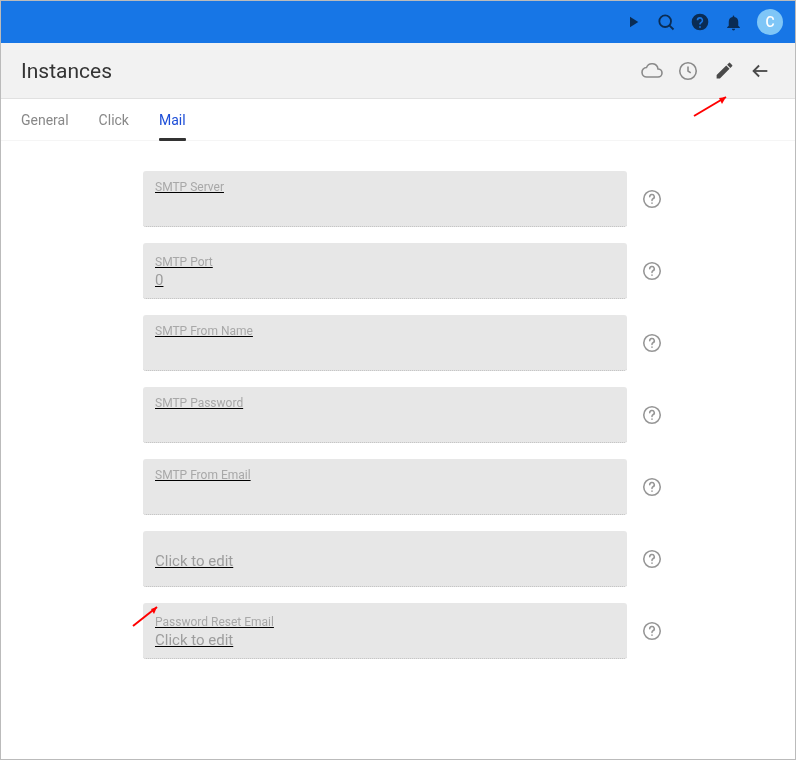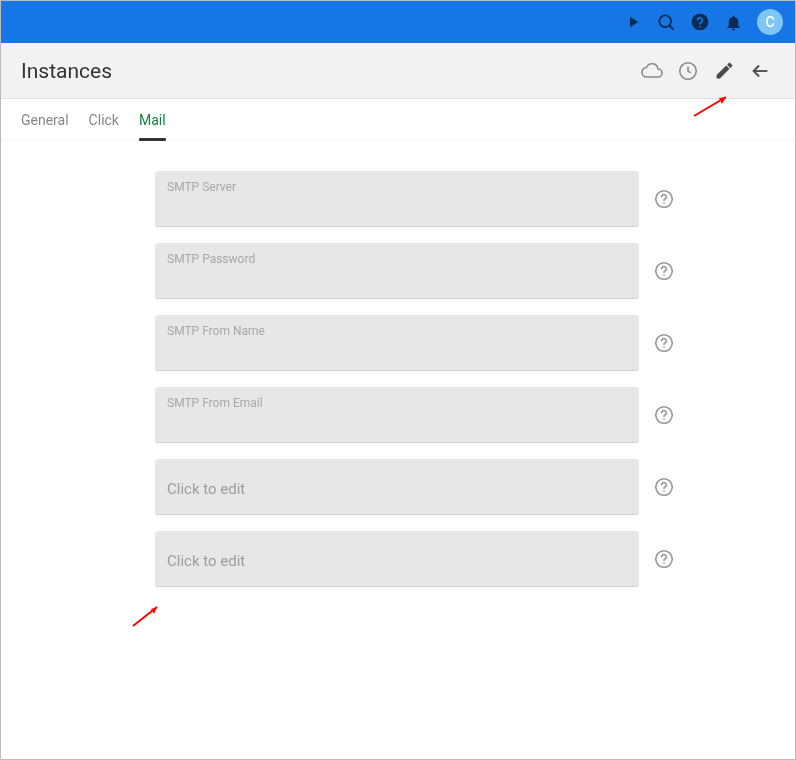--- a/index.html
+++ b/index.html
@@ -64,53 +64,54 @@
     .header-icon {
       width: 34px;
       height: 34px;
       display: flex; align-items: center; justify-content: center;
       color: #8a8a8a;
       cursor: pointer;
     }
     .header-icon.dark { color: #4a4a4a; }
     .tabs {
       display: flex;
-      gap: 20px;
+      gap: 30px;
       padding: 0 20px;
       height: 42px;
       align-items: center;
       border-bottom: 1px solid #f5f5f5;
     }
     .tab {
       font-size: 14px;
       color: #888;
       cursor: pointer;
       height: 100%;
       display: flex;
       align-items: center;
       position: relative;
     }
     .tab.active {
-      color: #15803d;
+      color: #1d4ed8;
     }
     .tab.active::after {
       content: "";
       position: absolute;
       left: 0; right: 0; bottom: -1px;
       height: 3px;
       background: #333;
       border-radius: 1px;
     }
     .content {
       padding: 30px 0 10px;
       display: flex;
       flex-direction: column;
       gap: 16px;
-      align-items: flex-end;
+      align-items: center;
       position: relative;
+      text-decoration: underline;
     }
     .field-row {
       width: 640px;
       margin-left: 130px;
       display: flex;
       align-items: center;
       gap: 14px;
     }
     .field-box {
       flex: 0 0 484px;
@@ -218,50 +219,63 @@
     </div>
     <div class="help-icon">
       <svg width="22" height="22" viewBox="0 0 24 24" fill="none" stroke="currentColor" stroke-width="1.7">
           <circle cx="12" cy="12" r="9"></circle>
           <path d="M9.5 9.5a2.5 2.5 0 1 1 3.5 2.3c-.8.4-1 1-1 1.7" stroke-linecap="round"></path>
           <circle cx="12" cy="16.5" r="0.9" fill="currentColor" stroke="none"></circle>
         </svg>
     </div>
   </div>
 
-
+  <div class="field-row">
+    <div class="field-box">
+      <div class="field-label">SMTP Port</div>
+      <div class="field-value">0</div>
+    </div>
+    <div class="help-icon">
+      <svg width="22" height="22" viewBox="0 0 24 24" fill="none" stroke="currentColor" stroke-width="1.7">
+          <circle cx="12" cy="12" r="9"></circle>
+          <path d="M9.5 9.5a2.5 2.5 0 1 1 3.5 2.3c-.8.4-1 1-1 1.7" stroke-linecap="round"></path>
+          <circle cx="12" cy="16.5" r="0.9" fill="currentColor" stroke="none"></circle>
+        </svg>
+    </div>
+  </div>
+
+
+  <div class="field-row">
+    <div class="field-box single">
+      <div class="field-label">SMTP From Name</div>
+    </div>
+    <div class="help-icon">
+      <svg width="22" height="22" viewBox="0 0 24 24" fill="none" stroke="currentColor" stroke-width="1.7">
+          <circle cx="12" cy="12" r="9"></circle>
+          <path d="M9.5 9.5a2.5 2.5 0 1 1 3.5 2.3c-.8.4-1 1-1 1.7" stroke-linecap="round"></path>
+          <circle cx="12" cy="16.5" r="0.9" fill="currentColor" stroke="none"></circle>
+        </svg>
+    </div>
+  </div>
 
   <div class="field-row">
     <div class="field-box single">
       <div class="field-label">SMTP Password</div>
     </div>
     <div class="help-icon">
       <svg width="22" height="22" viewBox="0 0 24 24" fill="none" stroke="currentColor" stroke-width="1.7">
           <circle cx="12" cy="12" r="9"></circle>
           <path d="M9.5 9.5a2.5 2.5 0 1 1 3.5 2.3c-.8.4-1 1-1 1.7" stroke-linecap="round"></path>
           <circle cx="12" cy="16.5" r="0.9" fill="currentColor" stroke="none"></circle>
         </svg>
     </div>
   </div>
 
   <div class="field-row">
     <div class="field-box single">
-      <div class="field-label">SMTP From Name</div>
-    </div>
-    <div class="help-icon">
-      <svg width="22" height="22" viewBox="0 0 24 24" fill="none" stroke="currentColor" stroke-width="1.7">
-          <circle cx="12" cy="12" r="9"></circle>
-          <path d="M9.5 9.5a2.5 2.5 0 1 1 3.5 2.3c-.8.4-1 1-1 1.7" stroke-linecap="round"></path>
-          <circle cx="12" cy="16.5" r="0.9" fill="currentColor" stroke="none"></circle>
-        </svg>
-    </div>
-  </div>
-
-  <div class="field-row">
-    <div class="field-box single">
       <div class="field-label">SMTP From Email</div>
     </div>
     <div class="help-icon">
       <svg width="22" height="22" viewBox="0 0 24 24" fill="none" stroke="currentColor" stroke-width="1.7">
           <circle cx="12" cy="12" r="9"></circle>
           <path d="M9.5 9.5a2.5 2.5 0 1 1 3.5 2.3c-.8.4-1 1-1 1.7" stroke-linecap="round"></path>
           <circle cx="12" cy="16.5" r="0.9" fill="currentColor" stroke="none"></circle>
         </svg>
     </div>
   </div>
@@ -274,20 +288,21 @@
       <svg width="22" height="22" viewBox="0 0 24 24" fill="none" stroke="currentColor" stroke-width="1.7">
           <circle cx="12" cy="12" r="9"></circle>
           <path d="M9.5 9.5a2.5 2.5 0 1 1 3.5 2.3c-.8.4-1 1-1 1.7" stroke-linecap="round"></path>
           <circle cx="12" cy="16.5" r="0.9" fill="currentColor" stroke="none"></circle>
         </svg>
     </div>
   </div>
 
   <div class="field-row">
     <div class="field-box">
+      <div class="field-label">Password Reset Email</div>
       <div class="field-value">Click to edit</div>
     </div>
     <div class="help-icon">
       <svg width="22" height="22" viewBox="0 0 24 24" fill="none" stroke="currentColor" stroke-width="1.7">
           <circle cx="12" cy="12" r="9"></circle>
           <path d="M9.5 9.5a2.5 2.5 0 1 1 3.5 2.3c-.8.4-1 1-1 1.7" stroke-linecap="round"></path>
           <circle cx="12" cy="16.5" r="0.9" fill="currentColor" stroke="none"></circle>
         </svg>
     </div>
   </div>

